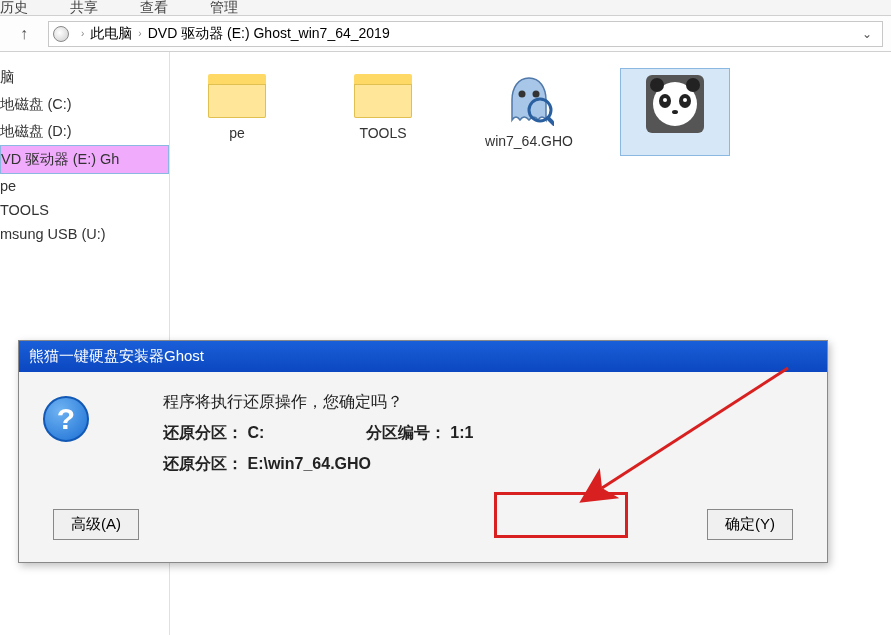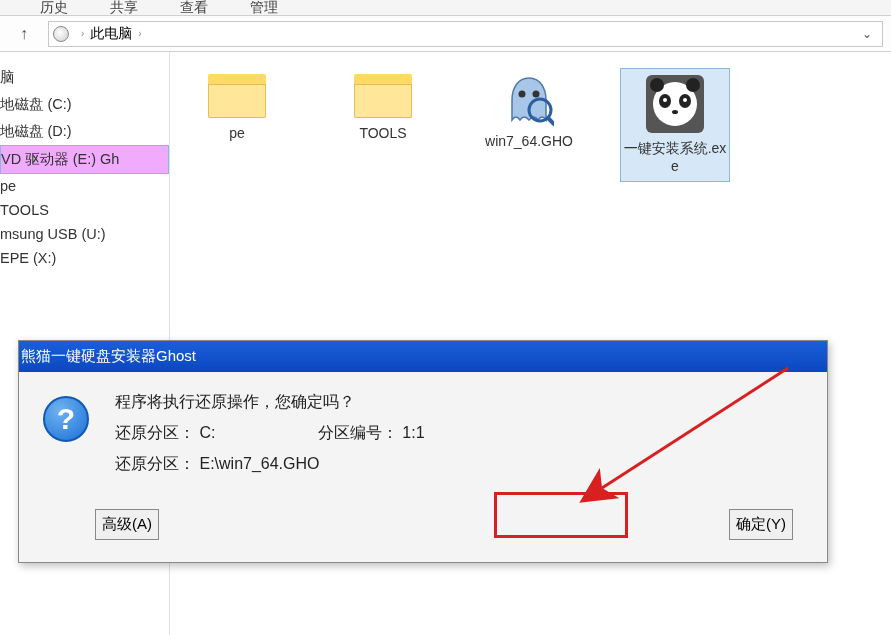--- a/index.html
+++ b/index.html
@@ -1,18 +1,18 @@
 <!DOCTYPE html>
 <html><head>
   <meta charset="utf-8">
   <style>
     * { margin: 0; padding: 0; box-sizing: border-box; font-family: "Microsoft YaHei", SimSun, sans-serif; }
     body { width: 891px; height: 635px; background: #e8e8e8; overflow: hidden; position: relative; }
     
-    .topbar { display: flex; align-items: center; height: 16px; padding-left: 40px; gap: 42px; background: #f5f5f5; font-size: 14px; color: #444; border-bottom: 1px solid #d0d0d0; }
+    .topbar { display: flex; align-items: center; height: 16px; gap: 42px; background: #f5f5f5; font-size: 14px; color: #444; border-bottom: 1px solid #d0d0d0; }
     .topbar span { cursor: default; }
     
     .addrbar { display: flex; align-items: center; height: 36px; background: #fdfdfd; border-bottom: 1px solid #d0d0d0; padding-left: 12px; }
     .addrbar .arrow { font-size: 16px; color: #555; padding: 4px 8px; cursor: pointer; }
     .addrbar .pathbox { display: flex; align-items: center; margin-left: 12px; border: 1px solid #c8c8c8; height: 26px; flex: 1; margin-right: 8px; background: #fff; padding: 0 4px; font-size: 14px; }
     .addrbar .disc { width: 16px; height: 16px; border-radius: 50%; border: 1px solid #888; background: radial-gradient(circle at 40% 40%, #fff, #ccc); margin-right: 6px; }
     .addrbar .sep { color: #888; margin: 0 6px; font-size: 10px; }
     .addrbar .chev { margin-left: auto; color: #555; font-size: 12px; padding: 0 6px; }
     
     .workspace { display: flex; height: calc(100% - 52px); background: #fff; }
@@ -37,28 +37,28 @@
     .panda-face::before, .panda-face::after { content: ''; position: absolute; width: 14px; height: 14px; background: #222; border-radius: 50%; top: -4px; }
     .panda-face::before { left: -3px; }
     .panda-face::after { right: -3px; }
     .panda-eye { position: absolute; width: 12px; height: 14px; background: #222; border-radius: 50%; top: 12px; }
     .panda-eye.l { left: 6px; } .panda-eye.r { right: 6px; }
     .panda-eye::after { content: ''; position: absolute; width: 4px; height: 4px; background: #fff; border-radius: 50%; top: 4px; left: 4px; }
     .panda-nose { position: absolute; width: 6px; height: 4px; background: #222; border-radius: 50%; top: 28px; left: 19px; }
     
     
     .dialog { position: absolute; left: 18px; top: 340px; width: 810px; background: #f4f4f4; border: 1px solid #888; box-shadow: 2px 3px 8px rgba(0,0,0,.25); }
-    .dialog .title { background: linear-gradient(#1a5fd8, #0b47c0); color: #fff; font-size: 15px; padding: 6px 2px; }
+    .dialog .title { background: linear-gradient(#1a5fd8, #0b47c0); color: #fff; font-size: 15px; padding: 6px 10px; }
     .dialog .body { padding: 20px 24px 14px 24px; display: flex; gap: 26px; font-size: 16px; color: #222; }
     .dialog .qicon { width: 46px; height: 46px; border-radius: 50%; background: radial-gradient(circle at 35% 30%, #6fb3f2, #1b6fd4); border: 2px solid #1258b5; display: flex; align-items: center; justify-content: center; font-size: 30px; font-weight: bold; color: #fff; flex-shrink: 0; margin-top: 4px; }
-    .dialog .msg .line { margin-bottom: 10px; }
-    .dialog .msg .inline { display: inline-block; }
+    .dialog .msg .line { margin-bottom: 10px; margin-left: 48px; }
+    .dialog .msg .inline { display: inline-block; font-weight: bold; }
     .dialog .buttons { display: flex; padding: 10px 34px 22px 34px; gap: 30px; }
     .dialog .buttons .spacer { flex: 1; }
-    .dialog button { font-size: 15px; padding: 5px 6px; background: #f0f0f0; border: 1px solid #888; cursor: pointer; font-family: inherit; margin-left: 42px; }
+    .dialog button { font-size: 15px; padding: 5px 17px; background: #f0f0f0; border: 1px solid #888; cursor: pointer; font-family: inherit; }
     
     .highlight-box { position: absolute; border: 3px solid #d82020; pointer-events: none; }
     .hb1 { left: 494px; top: 492px; width: 134px; height: 46px; }
     
     .arrow-annot { position: absolute; pointer-events: none; }
     .arrow-annot svg { overflow: visible; }
   </style>
 </head>
 <body>
 
@@ -69,34 +69,34 @@
   <span>管理</span>
 </div>
 
 <div class="addrbar">
   <span class="arrow">↑</span>
   <div class="pathbox">
     <span class="disc"></span>
     <span class="sep">›</span>
     <span>此电脑</span>
     <span class="sep">›</span>
+    <span>DVD 驱动器 (E:) Ghost_win7_64_2019</span>
     <span class="chev">⌄</span>
   </div>
 </div>
 
 <div class="workspace">
   <div class="sidebar" id="sidebar">
       <div class="item">脑</div>
       <div class="item">地磁盘 (C:)</div>
       <div class="item">地磁盘 (D:)</div>
       <div class="item sel">VD 驱动器 (E:) Gh</div>
       <div class="item">pe</div>
       <div class="item">TOOLS</div>
       <div class="item">msung USB (U:)</div>
-      <div class="item">EPE (X:)</div>
     </div>
   <div class="fileview">
     <div class="icons" id="icons">
         <div class="fileitem">
           <div class="folder-ico"></div>
           <div class="fname">pe</div>
         </div>
         <div class="fileitem">
           <div class="folder-ico"></div>
           <div class="fname">TOOLS</div>
@@ -112,21 +112,20 @@
           <div class="fname">win7_64.GHO</div>
         </div>
         <div class="fileitem sel">
           <div class="panda-ico">
             <div class="panda-face">
               <div class="panda-eye l"></div>
               <div class="panda-eye r"></div>
               <div class="panda-nose"></div>
             </div>
           </div>
-          <div class="fname">一键安装系统.exe</div>
         </div>
       </div>
   </div>
 </div>
 
 <div class="dialog">
   <div class="title">熊猫一键硬盘安装器Ghost</div>
   <div class="body">
     <div class="qicon">?</div>
     <div class="msg">

